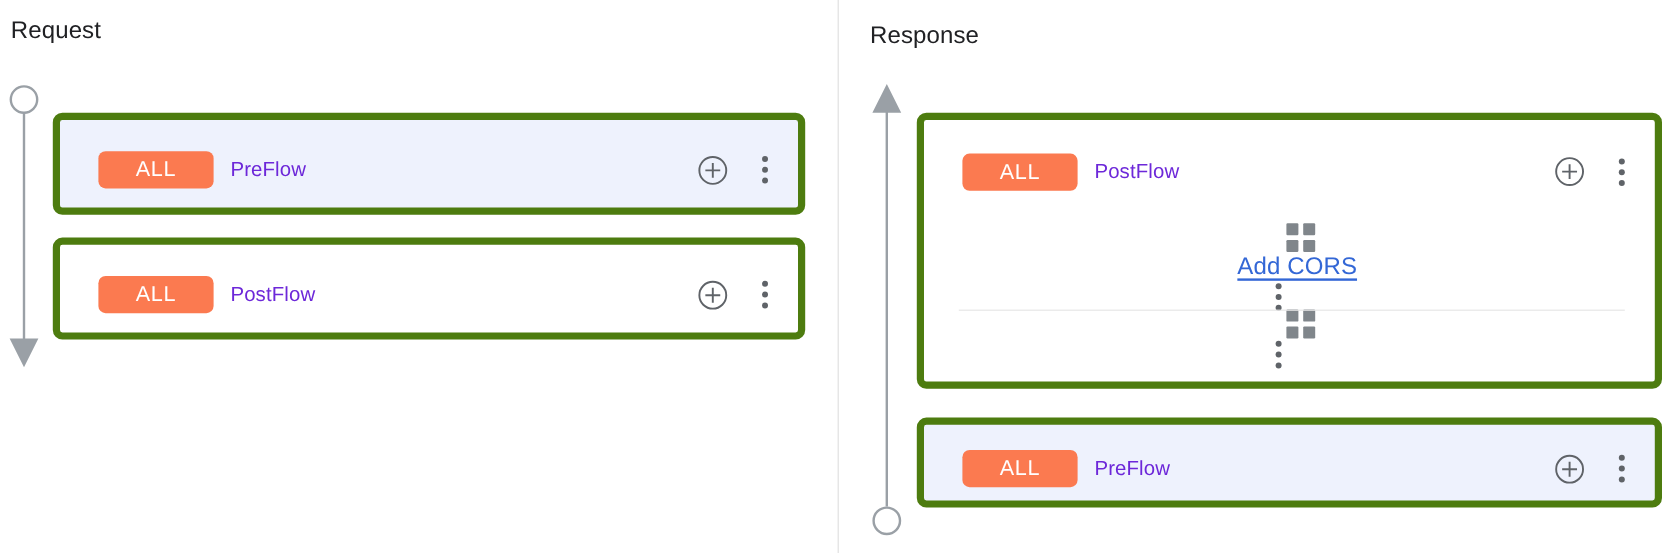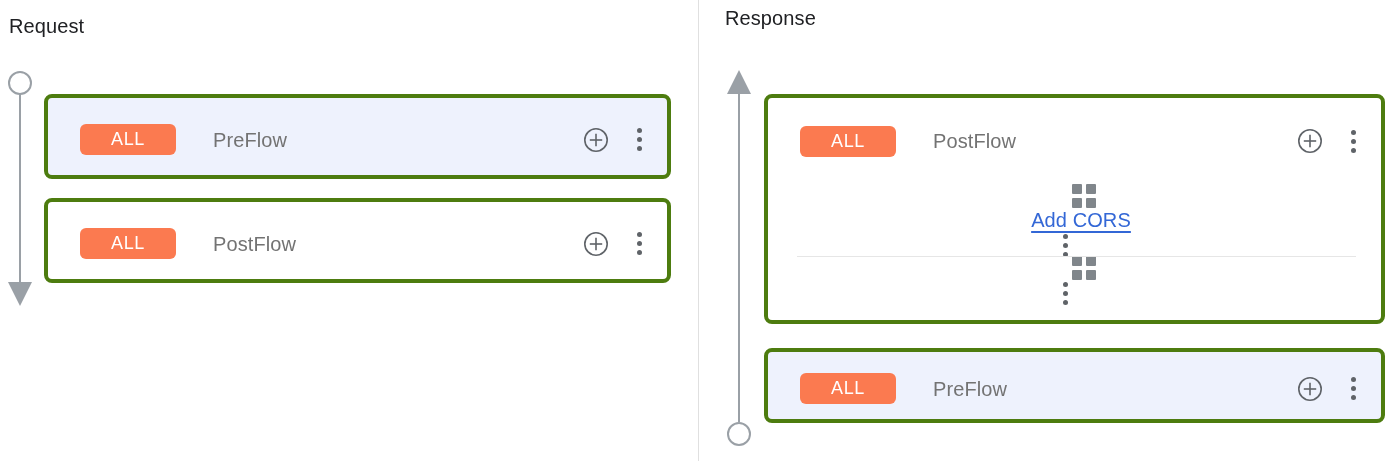--- a/index.html
+++ b/index.html
@@ -45,42 +45,42 @@
   .panel-title {
     position: absolute;
     font-size: 20px;
     line-height: 24px;
     color: #202124;
     font-weight: 400;
     letter-spacing: 0.1px;
     white-space: nowrap;
   }
   .panel-request  .panel-title { left: 9px;  top: 14px; }
-  .panel-response .panel-title { left: 26px; top: 6px; }
+  .panel-response .panel-title { left: 26px; top: 18px; }
 
   
   .rail {
     position: absolute;
     width: 40px;
   }
   .rail-request  { left: 0px;   top: 68px;  height: 240px; }
   .rail-response { left: 719px; top: 68px;  height: 380px; }
 
   .rail svg { display: block; overflow: visible; }
 
   
   .card-stack {
     position: absolute;
   }
   .stack-request  { left: 44px;  top: 94px;  width: 627px; }
   .stack-response { left: 764px; top: 94px;  width: 621px; }
 
   .flow-card {
     box-sizing: border-box;
-    border: 4px solid #4d7c0f;
+    border: 6px solid #4d7c0f;
     border-radius: 8px;
     background: #ffffff;
   }
   .flow-card.selected {
     background: #eef2fd;
   }
   .stack-request .flow-card { height: 85px; }
   .stack-request .flow-card + .flow-card { margin-top: 19px; }
 
   .stack-response .flow-card.card-postflow { height: 230px; }
@@ -106,24 +106,24 @@
     background: #fb7a50;
     color: #ffffff;
     font-size: 18px;
     line-height: 31px;
     text-align: center;
     letter-spacing: 0.6px;
     flex: 0 0 auto;
   }
 
   .flow-name {
-    margin-left: 37px;
-    font-size: 20px;
+    margin-left: 14px;
+    font-size: 17px;
     line-height: 24px;
-    color: #737373;
+    color: #6d28d9;
     font-weight: 400;
     letter-spacing: 0.1px;
     white-space: nowrap;
     flex: 1 1 auto;
   }
 
   .head-actions {
     display: flex;
     align-items: center;
     flex: 0 0 auto;

